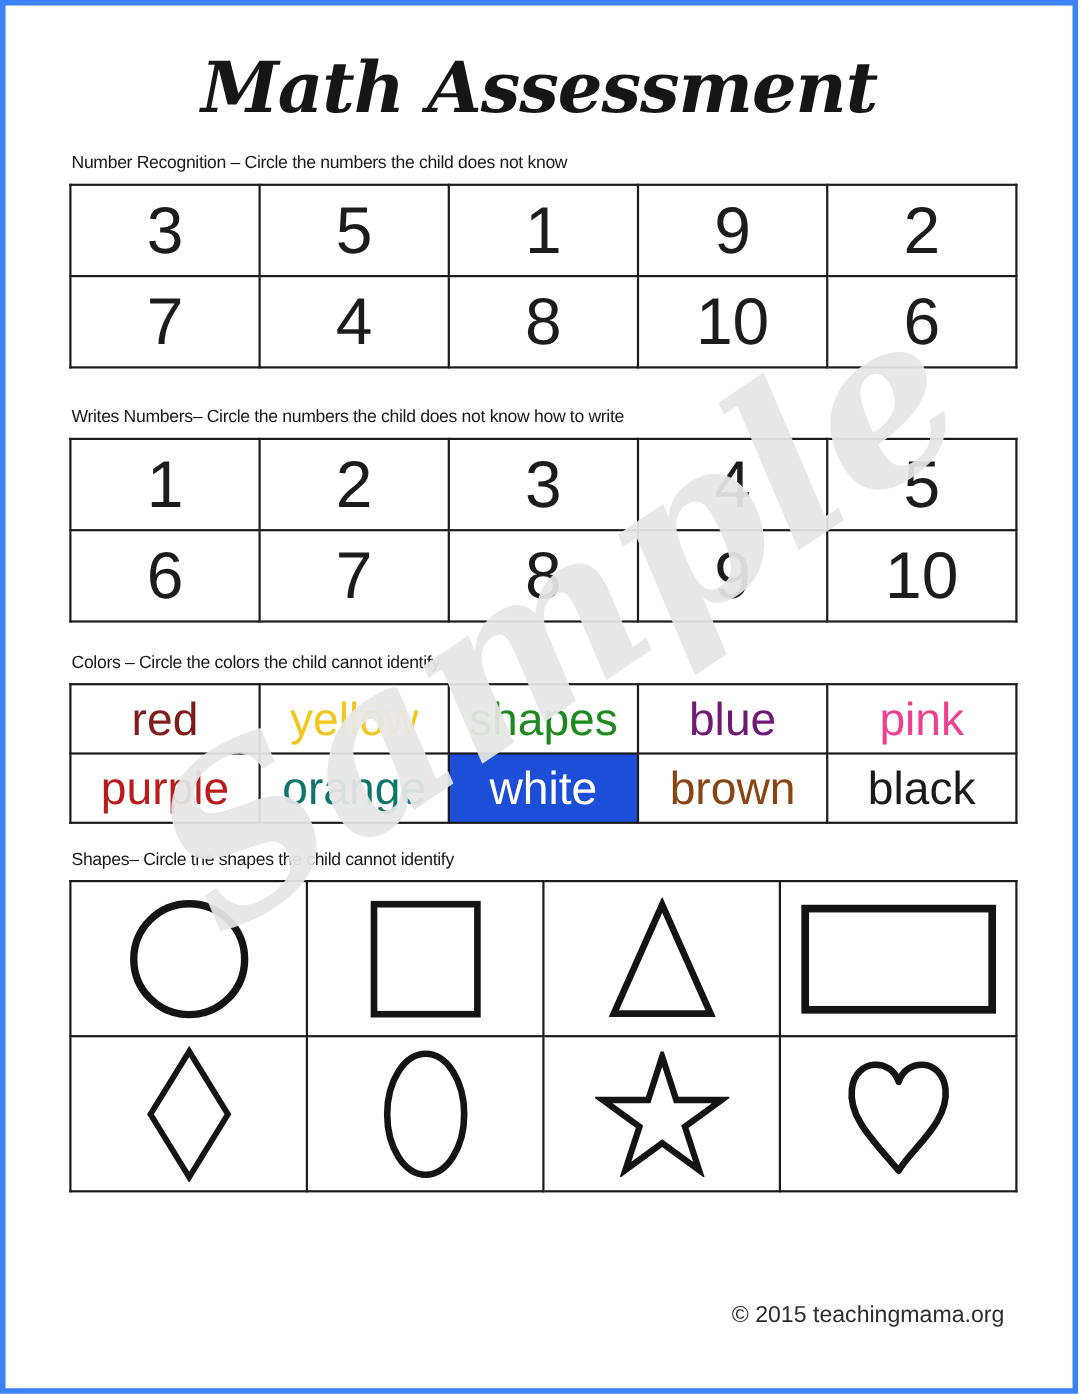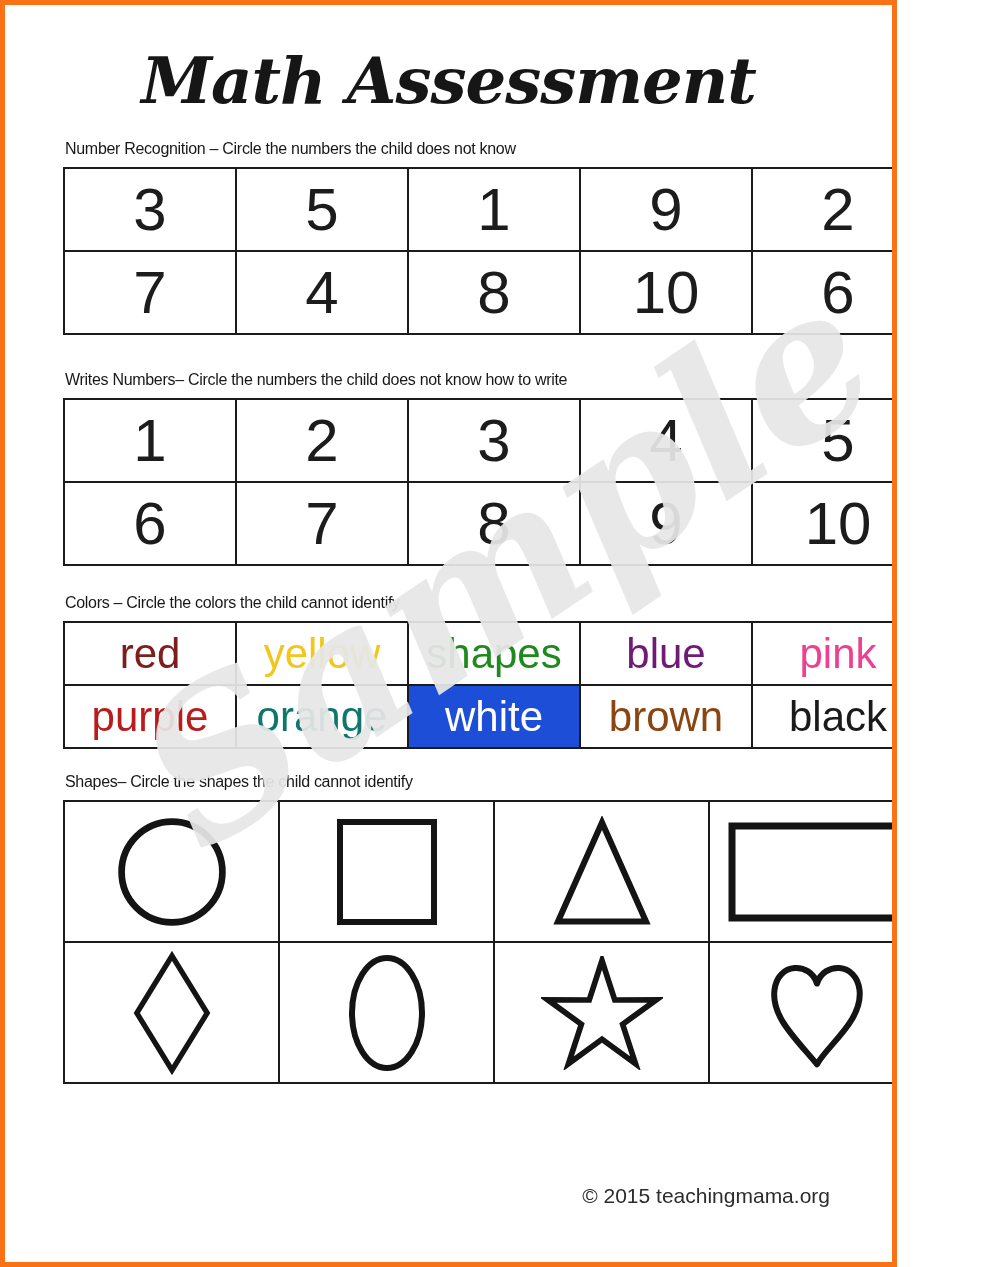--- a/index.html
+++ b/index.html
@@ -1,21 +1,21 @@
 <!DOCTYPE html>
 <html><head>
 <meta charset="utf-8">
 <style>
   html,body{margin:0;padding:0;}
   .page{
     position:relative;
-    width:897px;height:1267px;
+    width:980px;height:1267px;
     box-sizing:border-box;
     background:#ffffff;
-    border:5px solid #f97316;
+    border:5px solid #3b82f6;
     overflow:hidden;
     font-family:"Liberation Sans",sans-serif;
   }
   .title{
     margin:38px 0 0 0;
     text-align:center;
     font-family:"DejaVu Serif",serif;
     font-style:italic;
     font-weight:bold;
     font-size:64px;

